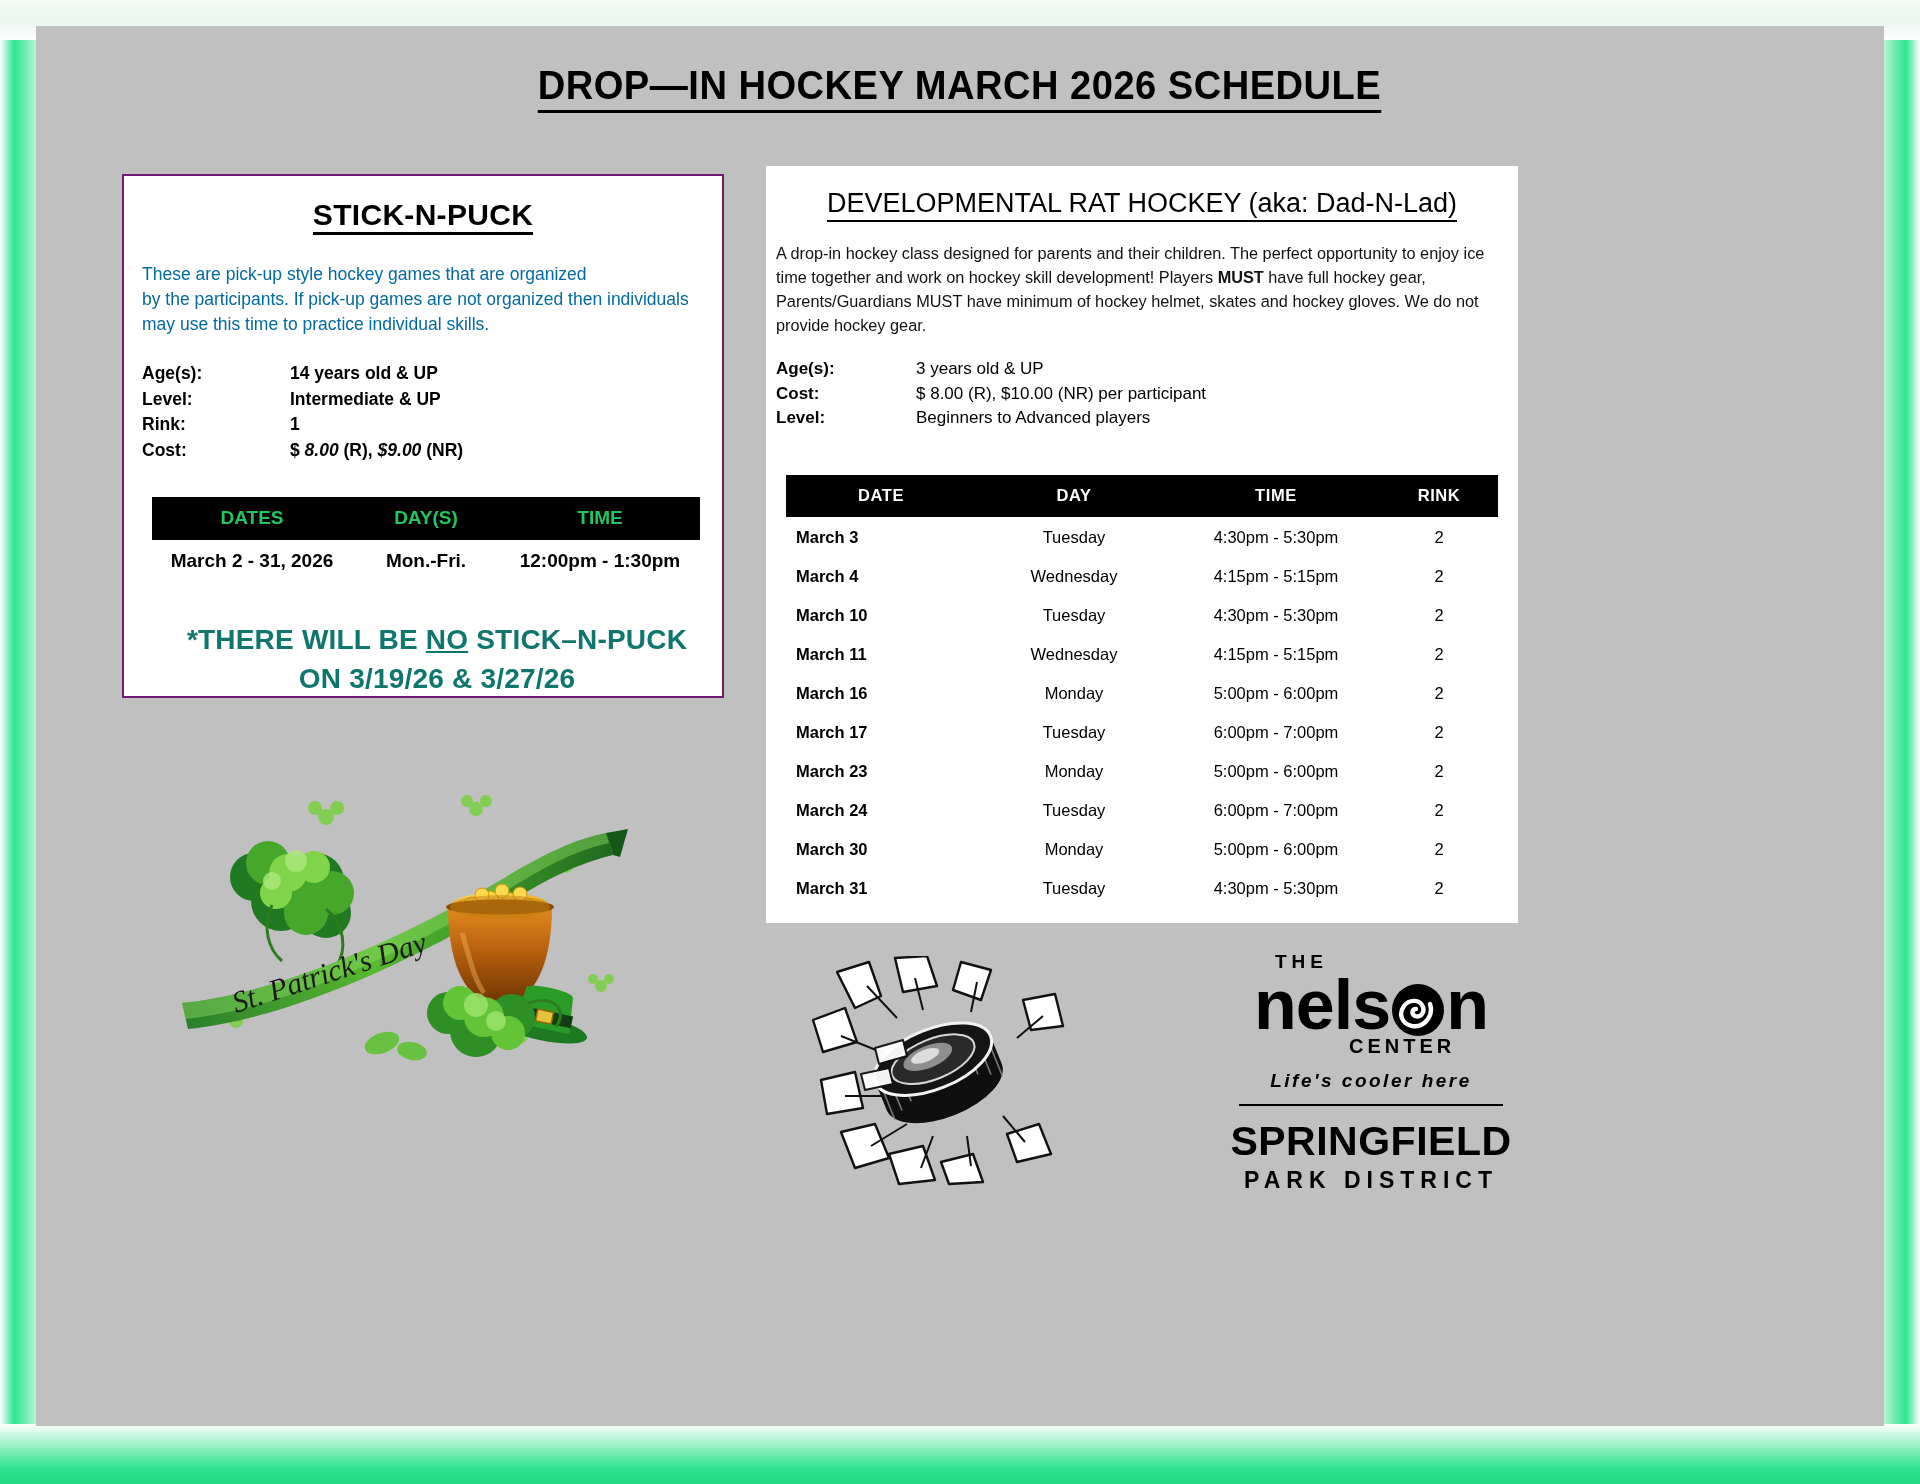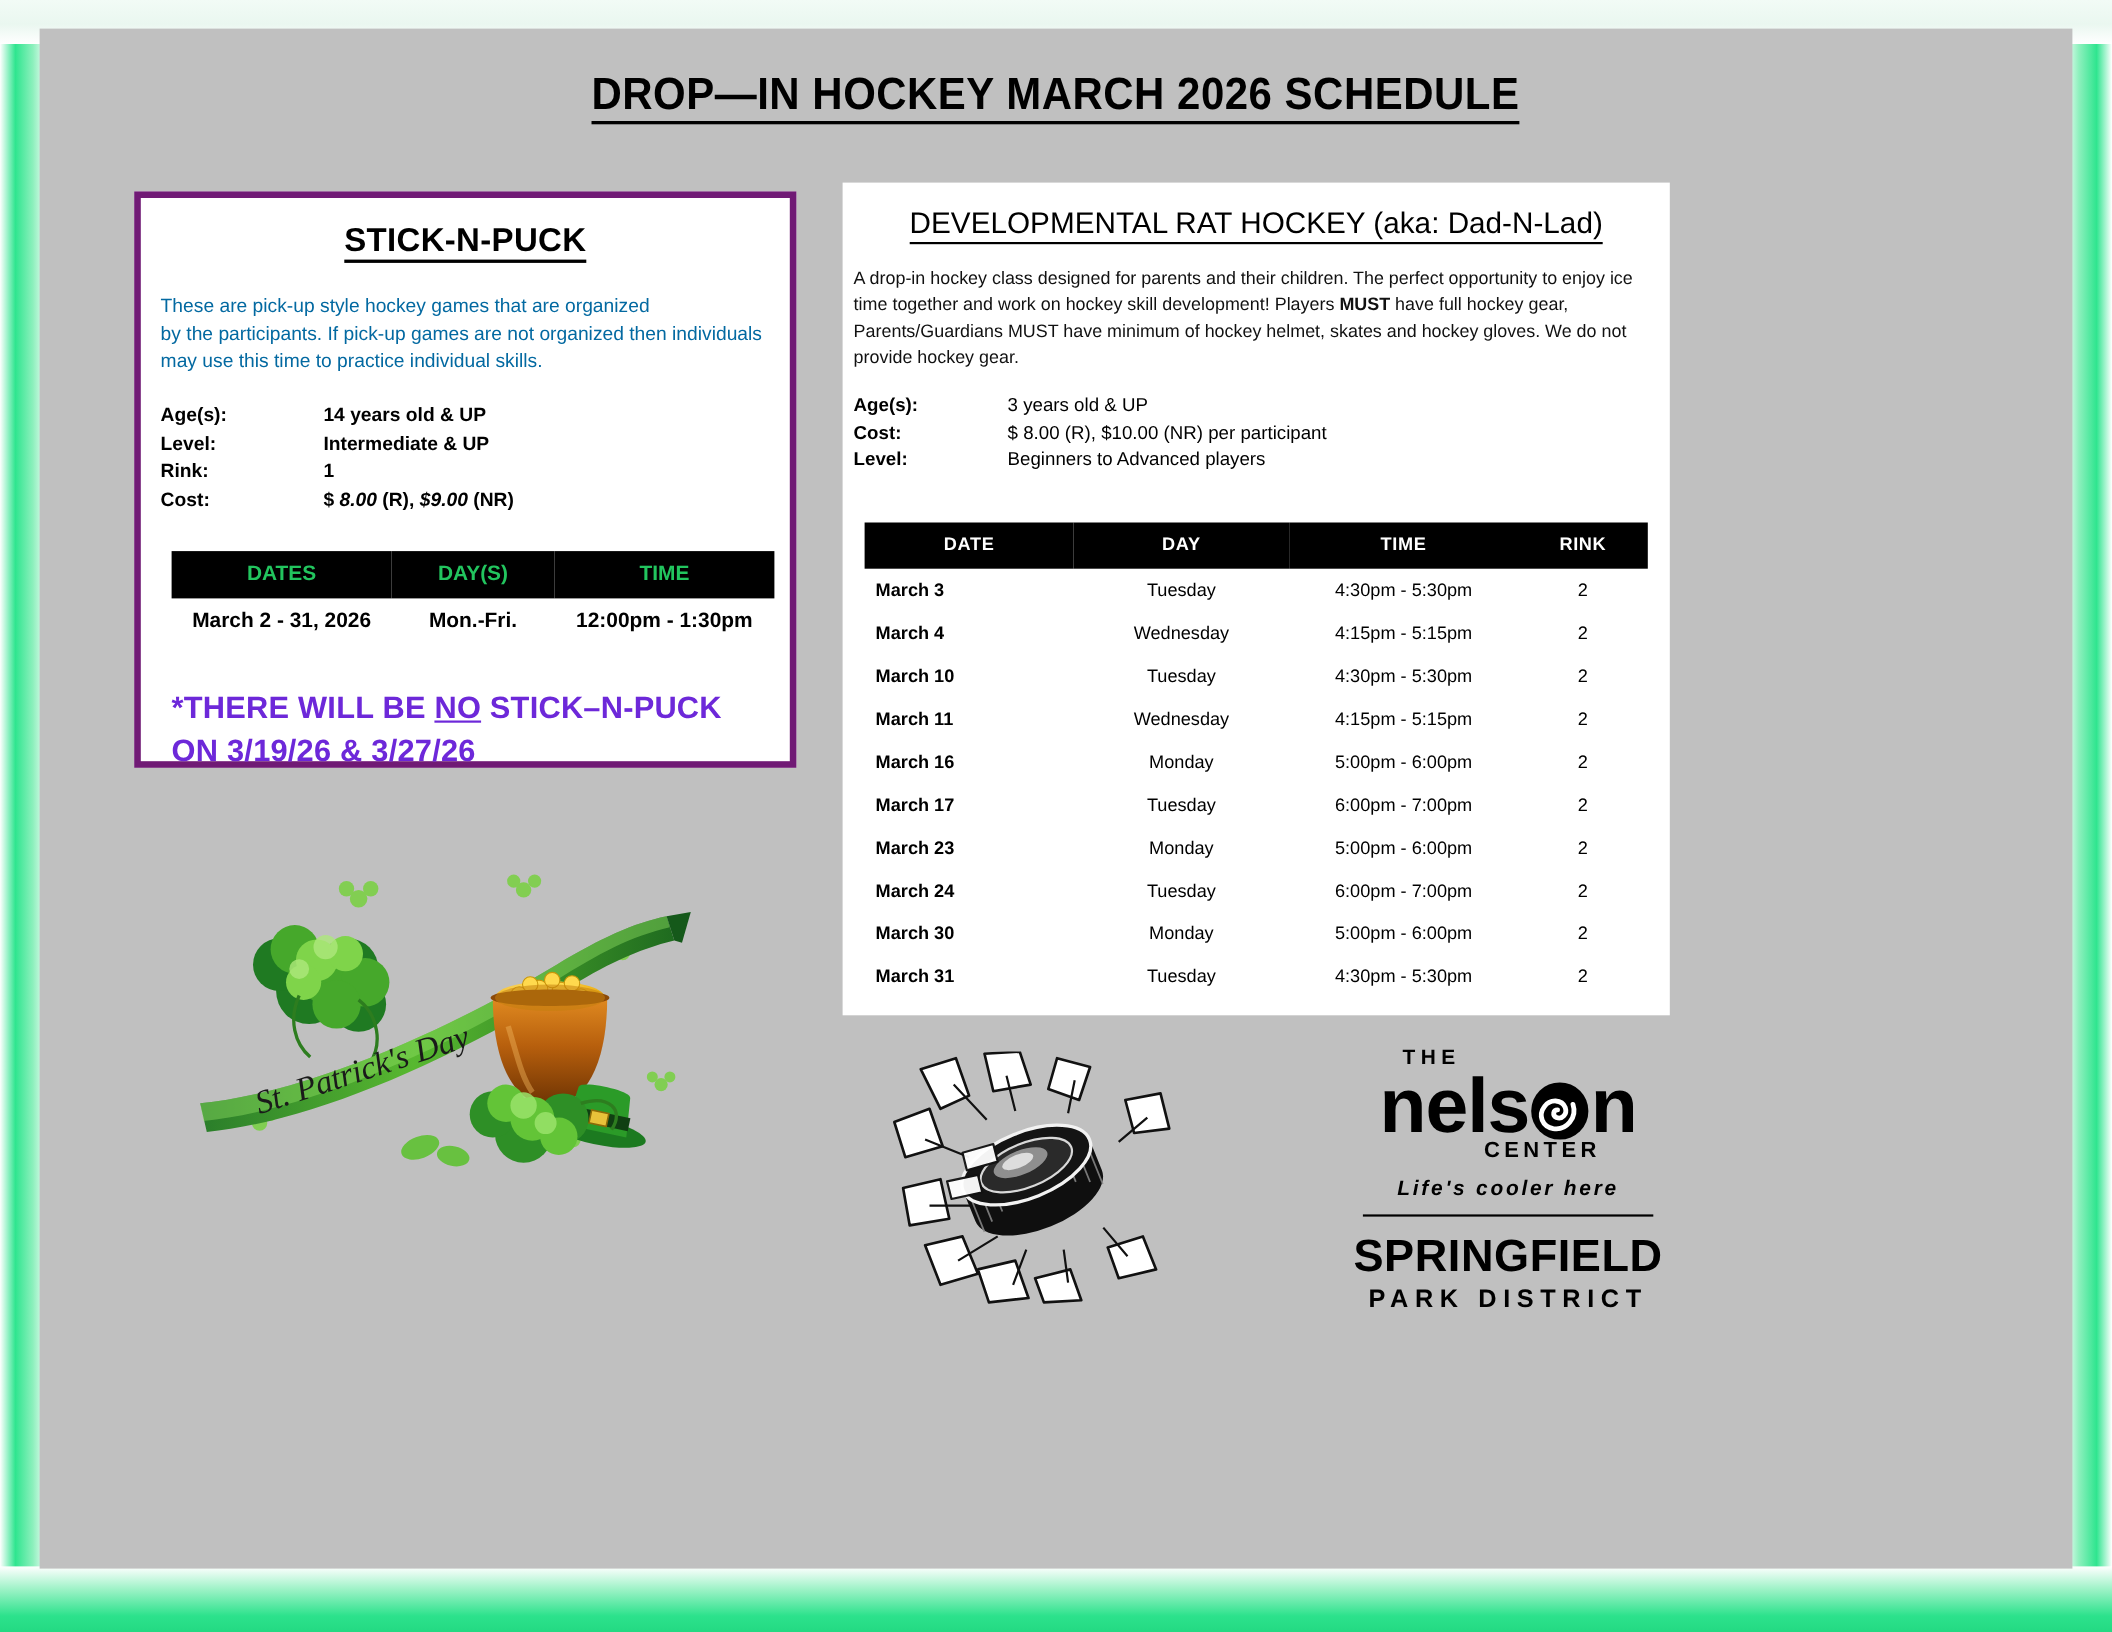--- a/index.html
+++ b/index.html
@@ -58,21 +58,21 @@
     transform-origin:center;
     white-space:nowrap;
   }
 
   
   #snp-panel{
     position:absolute;
     left:86px; top:148px;
     width:602px; height:524px;
     background:#ffffff;
-    border:6px solid #701a75;
+    border:2px solid #701a75;
   }
   #snp-title{
     margin:22px 0 0 0;
     text-align:center;
     font-size:30px;
     font-weight:bold;
     color:#000;
     letter-spacing:.3px;
   }
   #snp-title span{ border-bottom:3px solid #000; padding-bottom:1px; }
@@ -118,22 +118,23 @@
   }
   #snp-table .c-dates{ width:200px; }
   #snp-table .c-days { width:148px; }
   #snp-table .c-time { width:200px; }
 
   #snp-note{
     margin:48px 0 0 28px;
     font-size:28px;
     font-weight:bold;
     line-height:39px;
-    color:#6d28d9;
+    color:#0f766e;
     letter-spacing:.2px;
+    text-align:center;
   }
   #snp-note u{ text-decoration:underline; }
 
   
   #rat-panel{
     position:absolute;
     left:730px; top:140px;
     width:752px; height:757px;
     background:#ffffff;
   }

